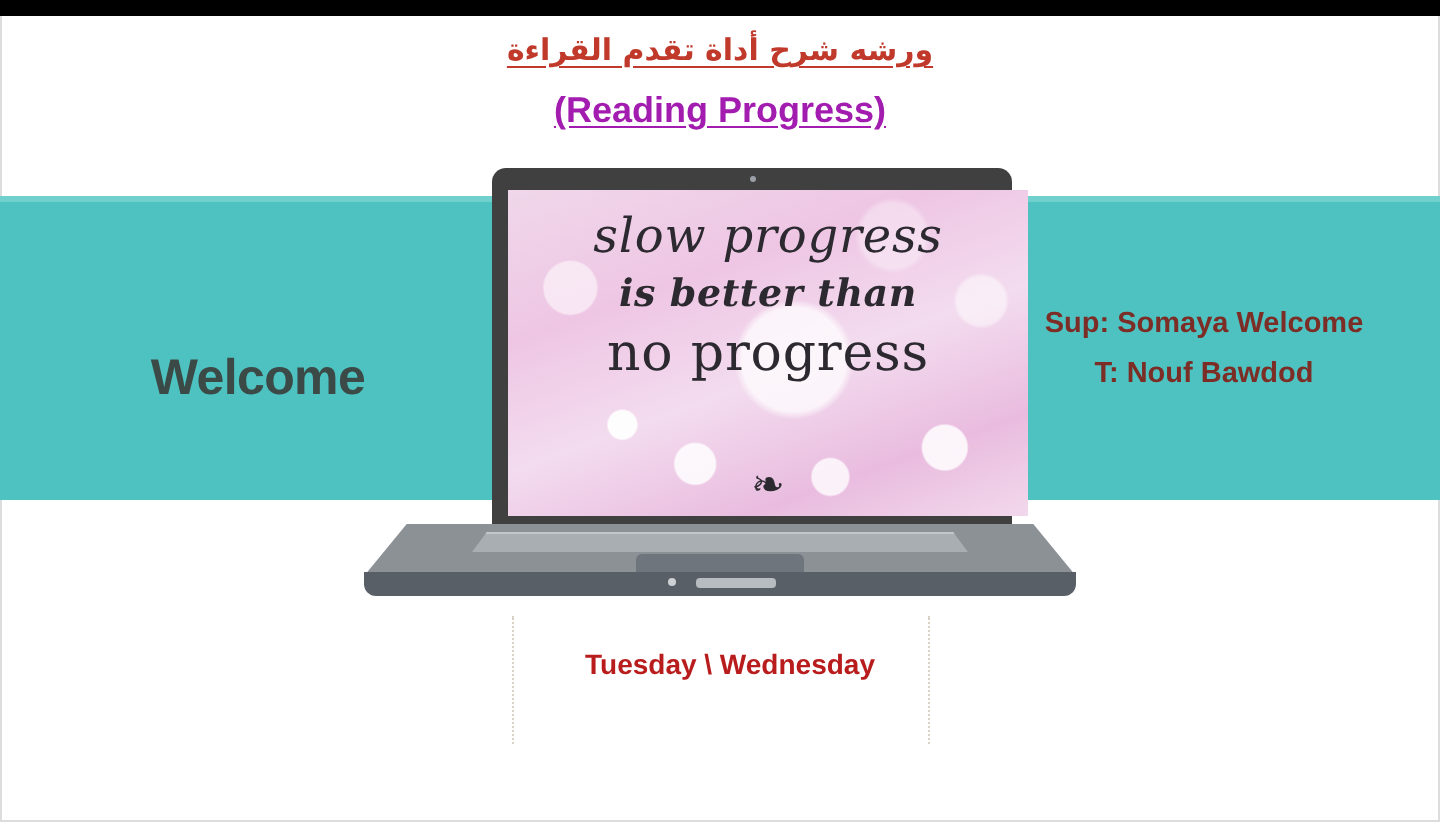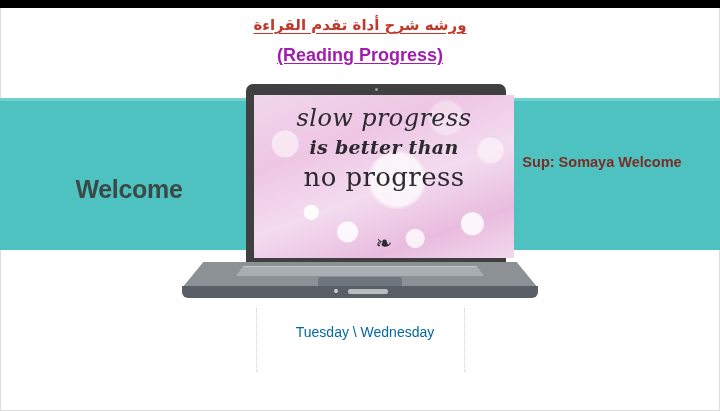--- a/index.html
+++ b/index.html
@@ -237,23 +237,23 @@
     background: #cdd1d4;
   }
 
   
   .date-block {
     position: absolute;
     left: 255px; top: 322px;
     width: 220px;
     text-align: center;
     font-size: 14px;
-    font-weight: normal;
+    font-weight: bold;
     line-height: 20px;
-    color: #0369a1;
+    color: #b91c1c;
   }
   .dot-left, .dot-right {
     position: absolute;
     top: 308px;
     width: 1px; height: 64px;
     border-left: 1px dotted #d9d2c4;
   }
   .dot-left { left: 256px; }
   .dot-right { left: 464px; }
 </style>
@@ -274,20 +274,21 @@
 
   <div class="teal-band"></div>
   <div class="teal-hilite"></div>
 
   <div class="welcome">
     <div>Welcome</div>
   </div>
 
   <div class="credits">
     <div>Sup: Somaya Welcome</div>
+    <div class="line2">T: Nouf Bawdod</div>
   </div>
 
   <div class="laptop">
     <div class="lid">
       <div class="camera"></div>
       <div class="screen">
         <div class="quote">
           <div class="q1">slow progress</div>
           <div class="q2">is better than</div>
           <div class="q3">no progress</div>

